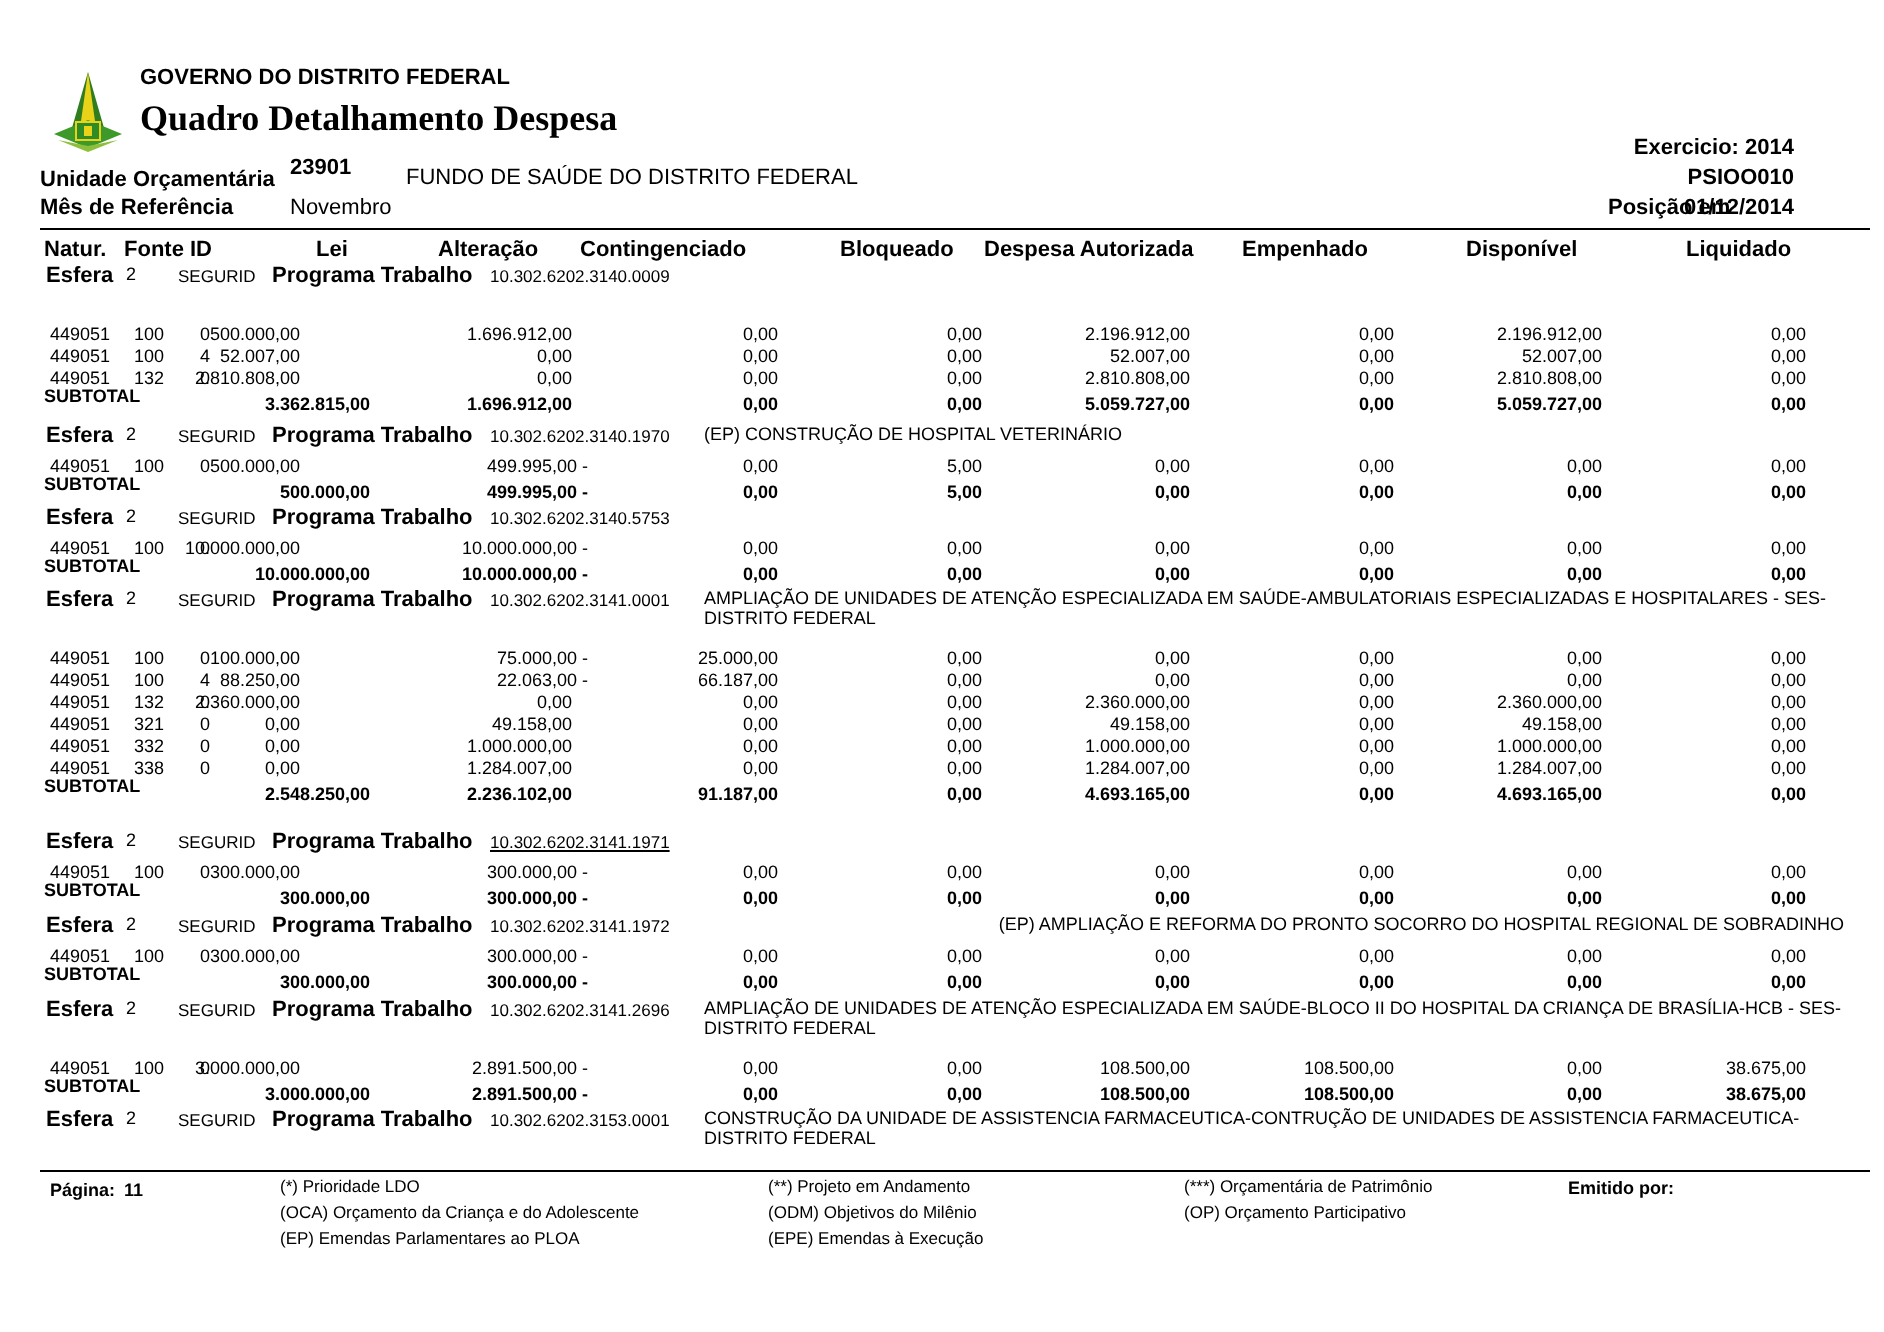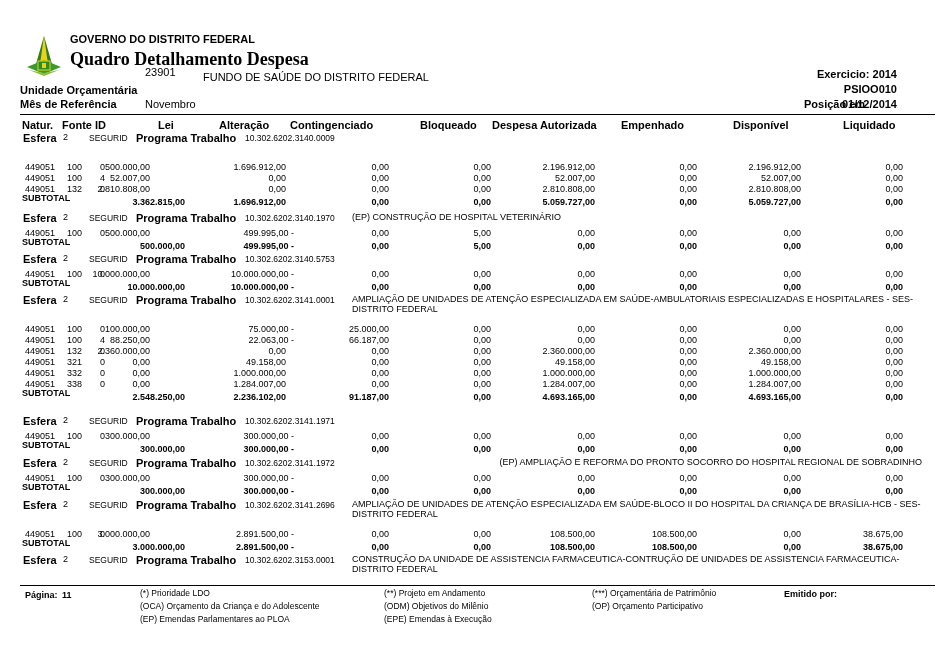--- a/index.html
+++ b/index.html
@@ -38,22 +38,22 @@
     <polygon points="2,33 19,26 36,33 19,40" fill="#3d9a2a"></polygon>
     <rect x="13" y="27" width="12" height="9" fill="#2f8c24" stroke="#e8d21a" stroke-width="1"></rect>
     <rect x="17" y="29" width="4" height="5" fill="#e8d21a"></rect>
     <polygon points="4,36 19,42 34,36 19,39" fill="#8dbf3a"></polygon>
   </svg>
 </div>
 <div class="abs gov">GOVERNO DO DISTRITO FEDERAL</div>
 <div class="abs title">Quadro Detalhamento Despesa</div>
 
 <div class="abs lbl" style="left:20px;top:84px;">Unidade Orçamentária</div>
-<div class="abs val" style="left:145px;top:66px;">23901</div>
-<div class="abs val" style="left:183px;top:71px;padding-left:20px;">FUNDO DE SAÚDE DO DISTRITO FEDERAL</div>
+<div class="abs val" style="left:145px;top:78px;font-weight:bold;">23901</div>
+<div class="abs val" style="left:183px;top:83px;padding-left:20px;">FUNDO DE SAÚDE DO DISTRITO FEDERAL</div>
 <div class="abs lbl" style="left:20px;top:98px;">Mês de Referência</div>
 <div class="abs val" style="left:145px;top:98px;">Novembro</div>
 
 <div class="abs lbl" style="right:45px;top:68px;">Exercicio: 2014</div>
 <div class="abs lbl" style="right:45px;top:83px;">PSIOO010</div>
 <div class="abs lbl" style="left:768px;top:98px;padding-left:36px;">Posição em</div>
 <div class="abs lbl" style="right:45px;top:98px;">01/12/2014</div>
 
 <div class="hr" style="top:114px;"></div>
 
@@ -284,21 +284,21 @@
       <span class="r" style="right:347px;top:4px;">4.693.165,00</span>
       <span class="r" style="right:245px;top:4px;">0,00</span>
       <span class="r" style="right:141px;top:4px;">4.693.165,00</span>
       <span class="r" style="right:39px;top:4px;">0,00</span>
     </div>
     <div class="esfera-row" style="top:415px;height:24px;">
       <span class="esf-lbl" style="left:23px;top:0;">Esfera</span>
       <span class="esf-num" style="left:63px;top:0;">2</span>
       <span class="seg" style="left:89px;top:1px;">SEGURID</span>
       <span class="prog-lbl" style="left:136px;top:0;">Programa Trabalho</span>
-      <span class="prog-code" style="left:245px;top:1px;">10.302.6202.3141.1971</span>
+      <span class="prog-code" style="left:245px;top:1px;text-decoration:underline;">10.302.6202.3141.1971</span>
     </div>
     <div class="row" style="top:431px;">
       <span style="left:25px;">449051</span>
       <span style="left:67px;">100</span>
       <span style="left:100px;">0</span>
       <span class="r" style="right:792px;">300.000,00</span>
       <span class="r" style="right:648px;">300.000,00 -</span>
       <span class="r" style="right:553px;">0,00</span>
       <span class="r" style="right:451px;">0,00</span>
       <span class="r" style="right:347px;">0,00</span>

